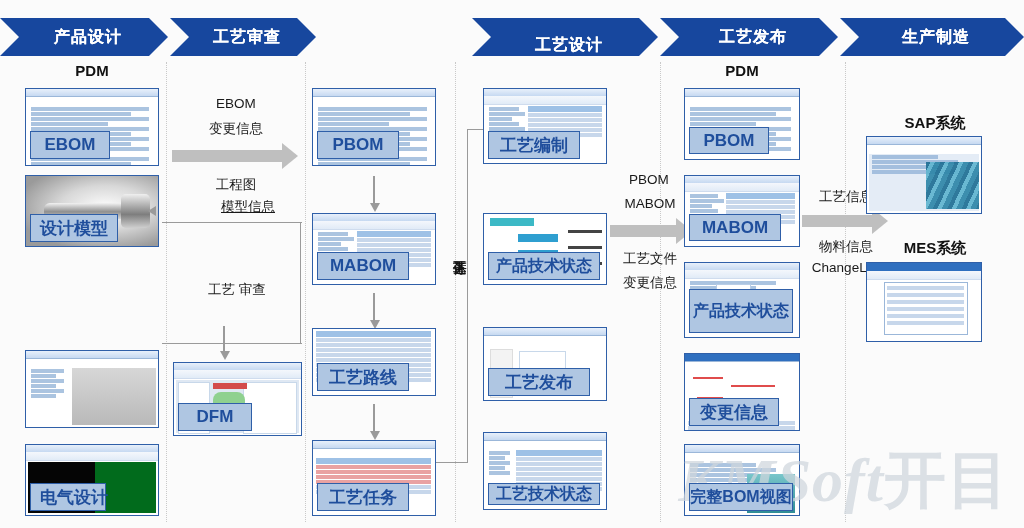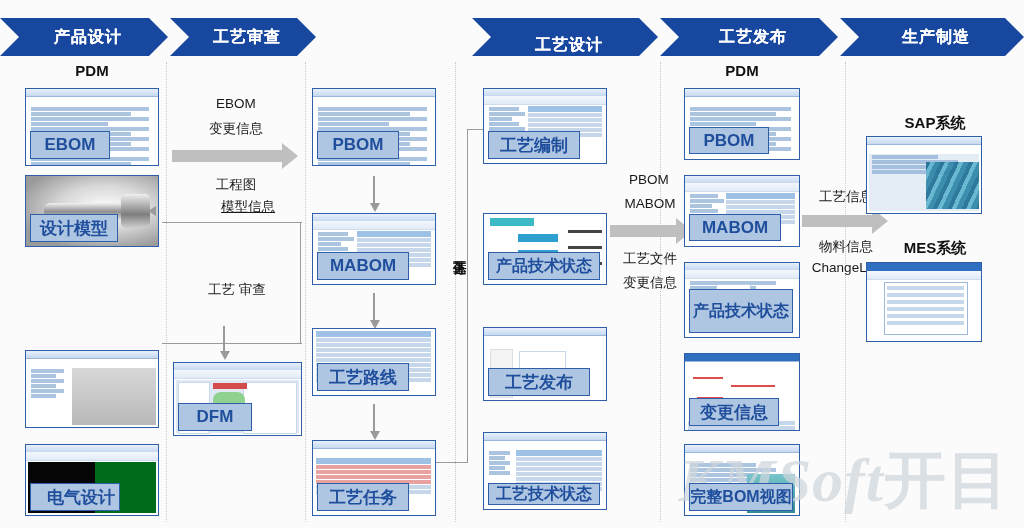--- a/index.html
+++ b/index.html
@@ -197,21 +197,21 @@
     </div>
   </div>
 
   <div class="shot" style="left:25px;top:444px;width:134px;height:72px;">
     <div class="win">
       <div class="titlebar"></div>
       <div class="toolbar"></div>
       <div class="dark"></div>
       <div class="green"></div>
     </div>
-    <div class="plate" style="left:4px;bottom:4px;width:90px;height:28px;font-size:17px;padding-left:12px;">
+    <div class="plate" style="left:4px;bottom:4px;width:76px;height:28px;font-size:17px;padding-left:12px;">
       <span>电气设计</span>
     </div>
   </div>
 
   <div class="flowtext" style="left:176px;top:96px;width:120px;">EBOM</div>
   <div class="flowtext" style="left:176px;top:120px;width:120px;">变更信息</div>
 
   <div class="bigarrow" style="left:172px;top:143px;width:128px;">
     <div class="body" style="width:110px;"></div>
     <div class="head" style="left:110px;"></div>

